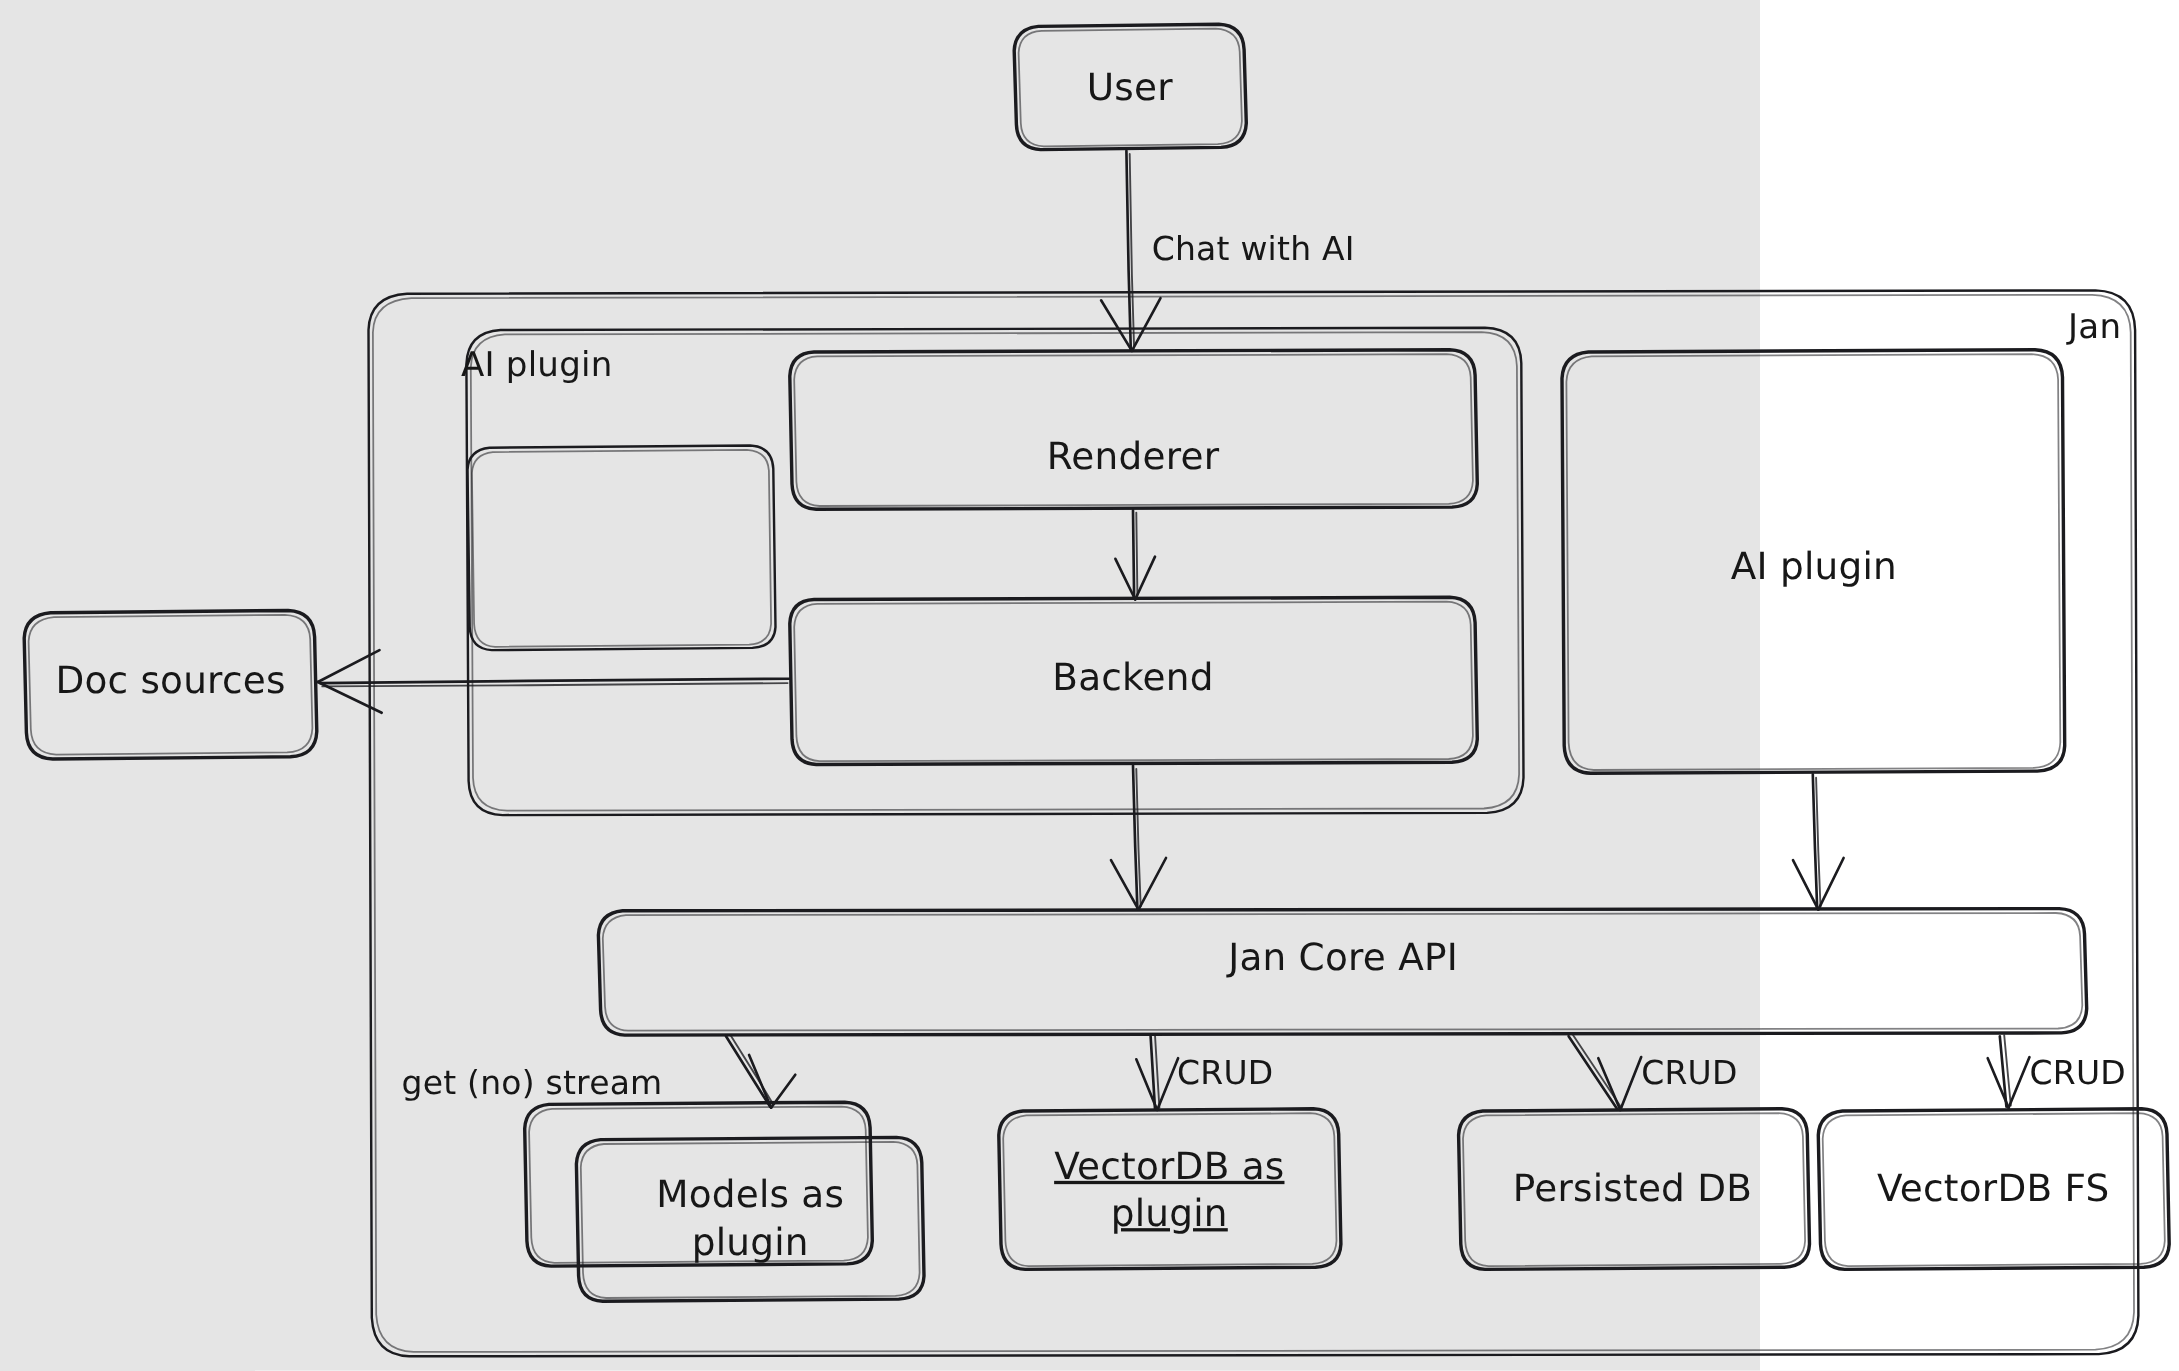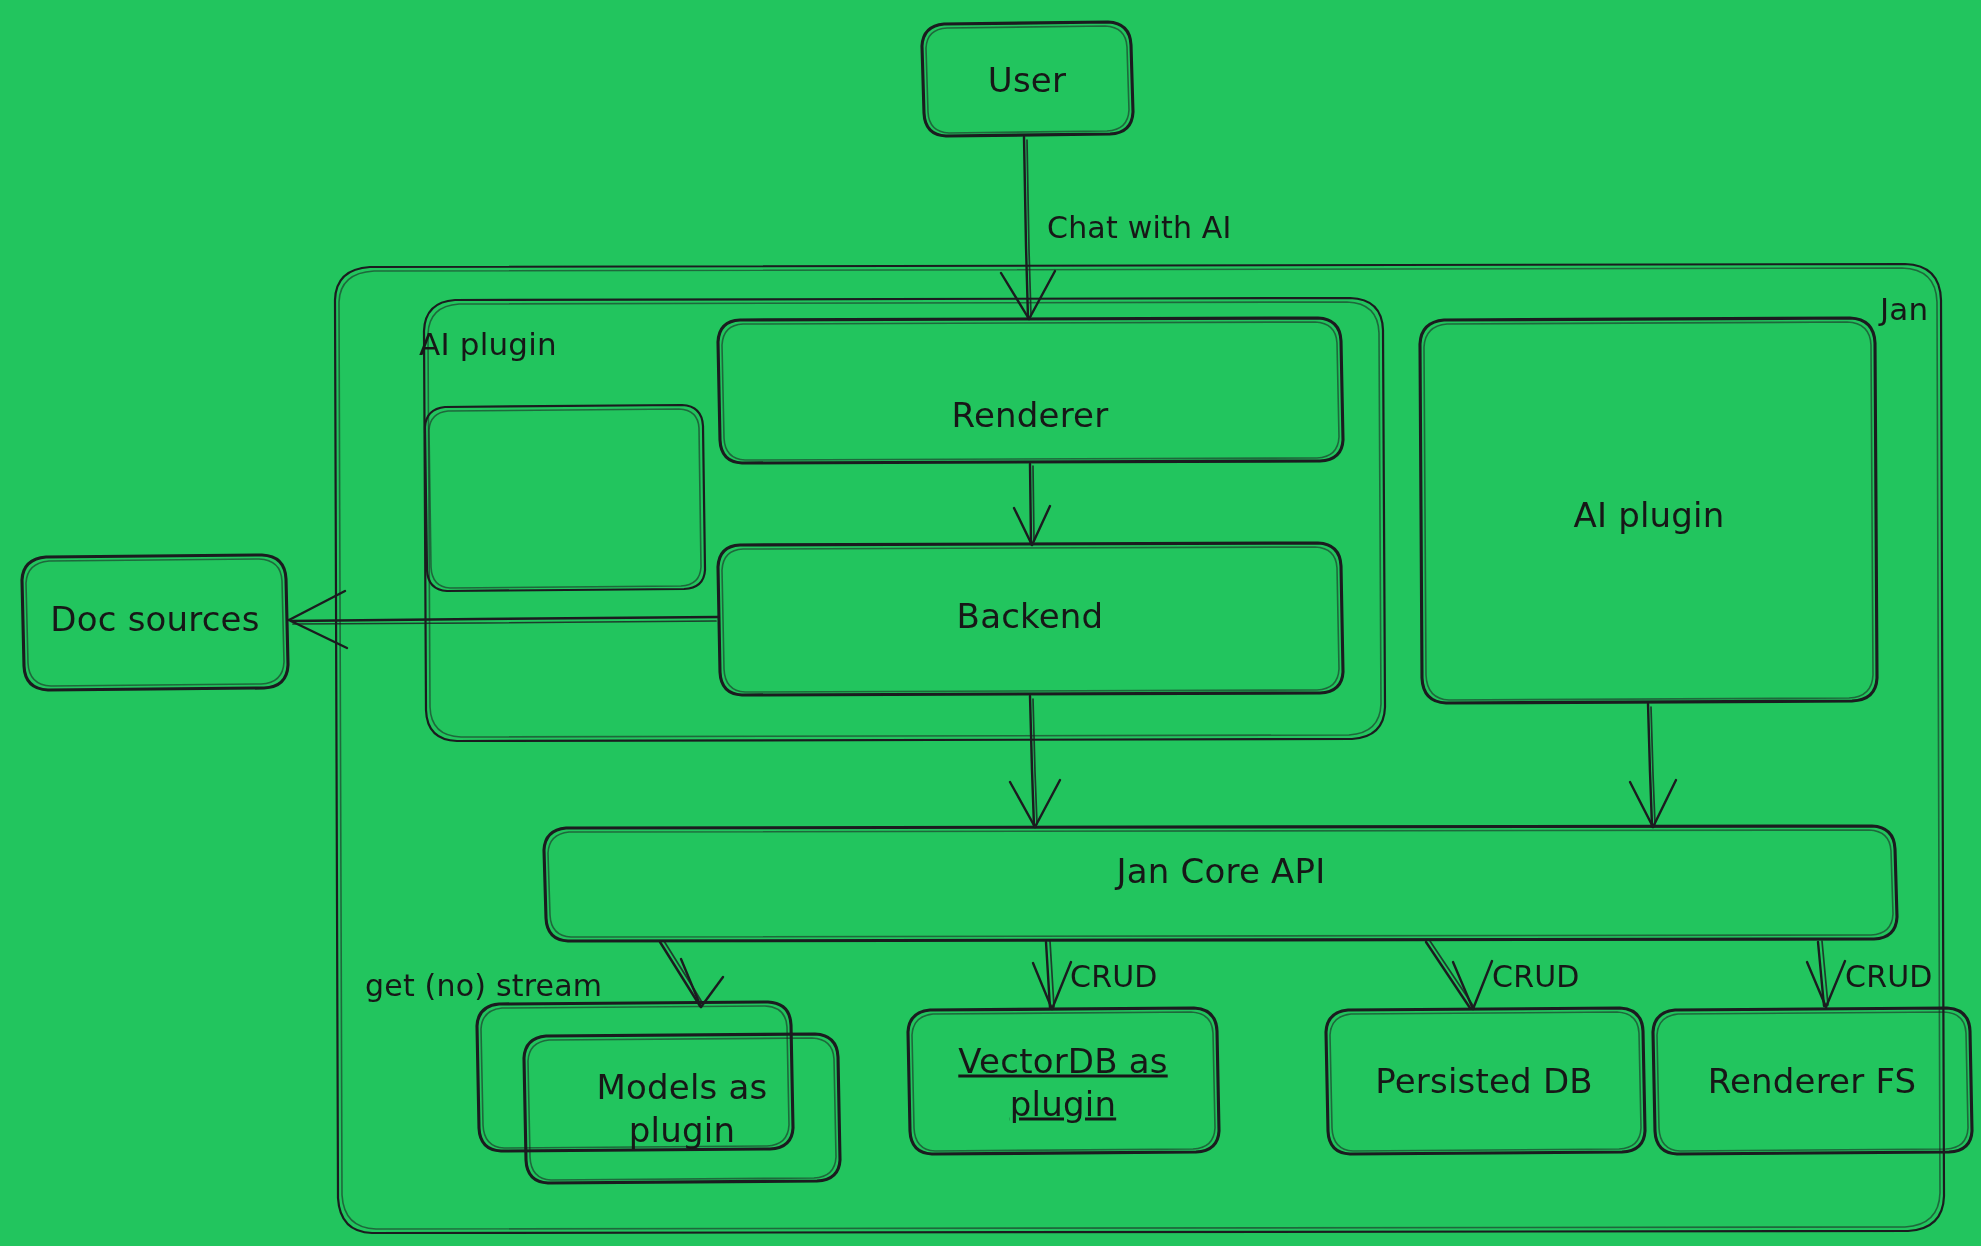--- a/index.html
+++ b/index.html
@@ -8,23 +8,23 @@
     background: #ffffff;
   }
   body {
     width: 1981px;
     height: 1246px;
     font-family: "DejaVu Sans", sans-serif;
     overflow: hidden;
   }
   #stage {
     position: relative;
-    width: 1981px;
+    width: 1600px;
     height: 1246px;
-    background: #22c55e;
+    background: #e5e5e5;
   }
   svg#canvas {
     position: absolute;
     left: 0;
     top: 0;
     width: 1981px;
     height: 1246px;
   }
   .shape {
     fill: none;
@@ -53,21 +53,20 @@
   }
   .lbl.node {
     font-size: 34px;
     text-align: center;
     transform: translate(-50%, -50%);
   }
   .lbl.node.two-line { line-height: 1.25; }
   .lbl.group {
     font-size: 31px;
     transform: translate(0, -50%);
-    margin-top: 12px;
   }
   .lbl.edge-text {
     font-size: 30px;
     transform: translate(0, -50%);
   }
   .lbl.yaml {
     font-size: 21px;
     line-height: 1.48;
     transform: translate(0, 0);
     text-align: left;
@@ -242,15 +241,15 @@
   <div class="lbl edge-text" style="left:1845px; top:977px;">CRUD</div>
 
   <div class="lbl node two-line" style="left:682px; top:1108px;">Models as
 plugin</div>
 
   <div class="lbl node two-line" style="left:1063px; top:1082px;text-decoration:underline;">VectorDB as
 plugin</div>
 
   <div class="lbl node" style="left:1484px; top:1082px;">Persisted DB</div>
 
-  <div class="lbl node" style="left:1812px; top:1082px;">Renderer FS</div>
+  <div class="lbl node" style="left:1812px; top:1082px;">VectorDB FS</div>
 
 </div>
 
 </body></html>

